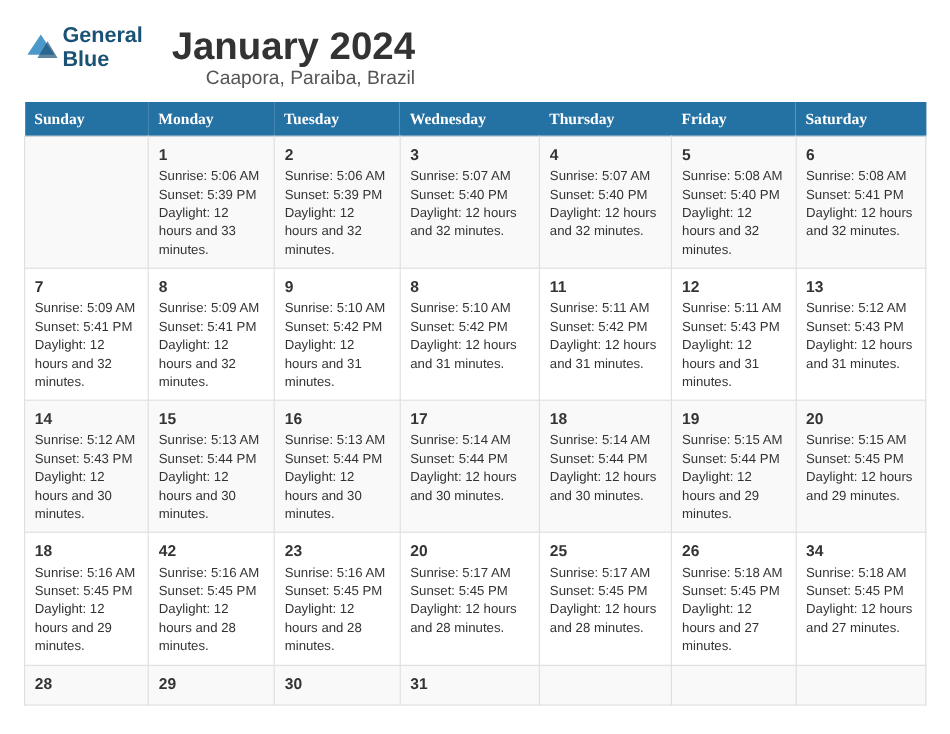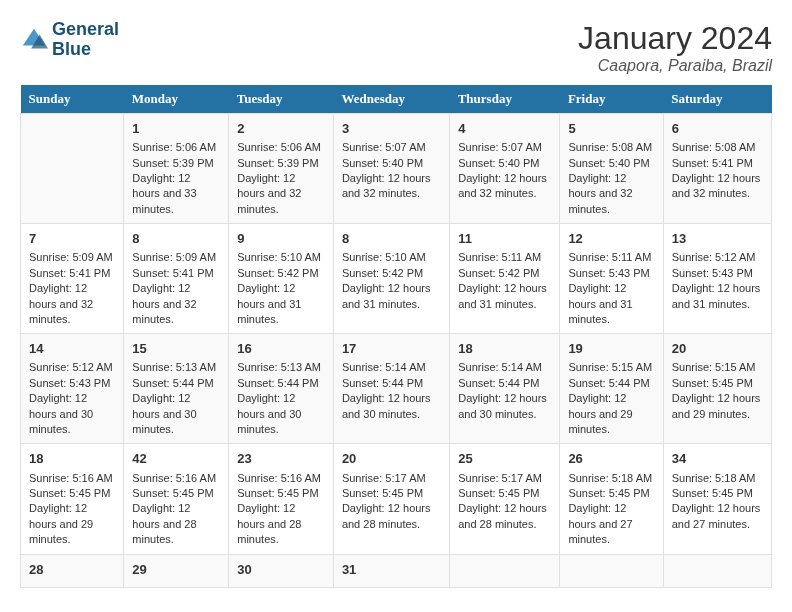--- a/index.html
+++ b/index.html
@@ -5,23 +5,23 @@
     * { box-sizing: border-box; margin: 0; padding: 0; }
     body {
       font-family: Arial, sans-serif;
       background: #fff;
       width: 792px;
       min-height: 612px;
       padding: 20px;
     }
     .header {
       display: flex;
-      justify-content: space-between;
       align-items: flex-start;
       margin-bottom: 10px;
+      gap: 24px;
     }
     .logo {
       display: flex;
       align-items: center;
       gap: 4px;
     }
     .logo-text {
       font-size: 18px;
       font-weight: bold;
       color: #333;
@@ -32,28 +32,27 @@
     }
     .logo-icon {
       width: 28px;
       height: 28px;
     }
     .title-block {
       text-align: right;
     }
     .title-block h1 {
       font-size: 32px;
-      font-weight: normal;
+      font-weight: bold;
       color: #333;
     }
     .title-block h2 {
       font-size: 16px;
       font-weight: normal;
       color: #555;
-      font-style: italic;
     }
     table {
       width: 100%;
       border-collapse: collapse;
       font-size: 11px;
     }
     thead tr {
       background-color: #2471a3;
       color: #fff;
       font-family: Liberation Serif, serif;

